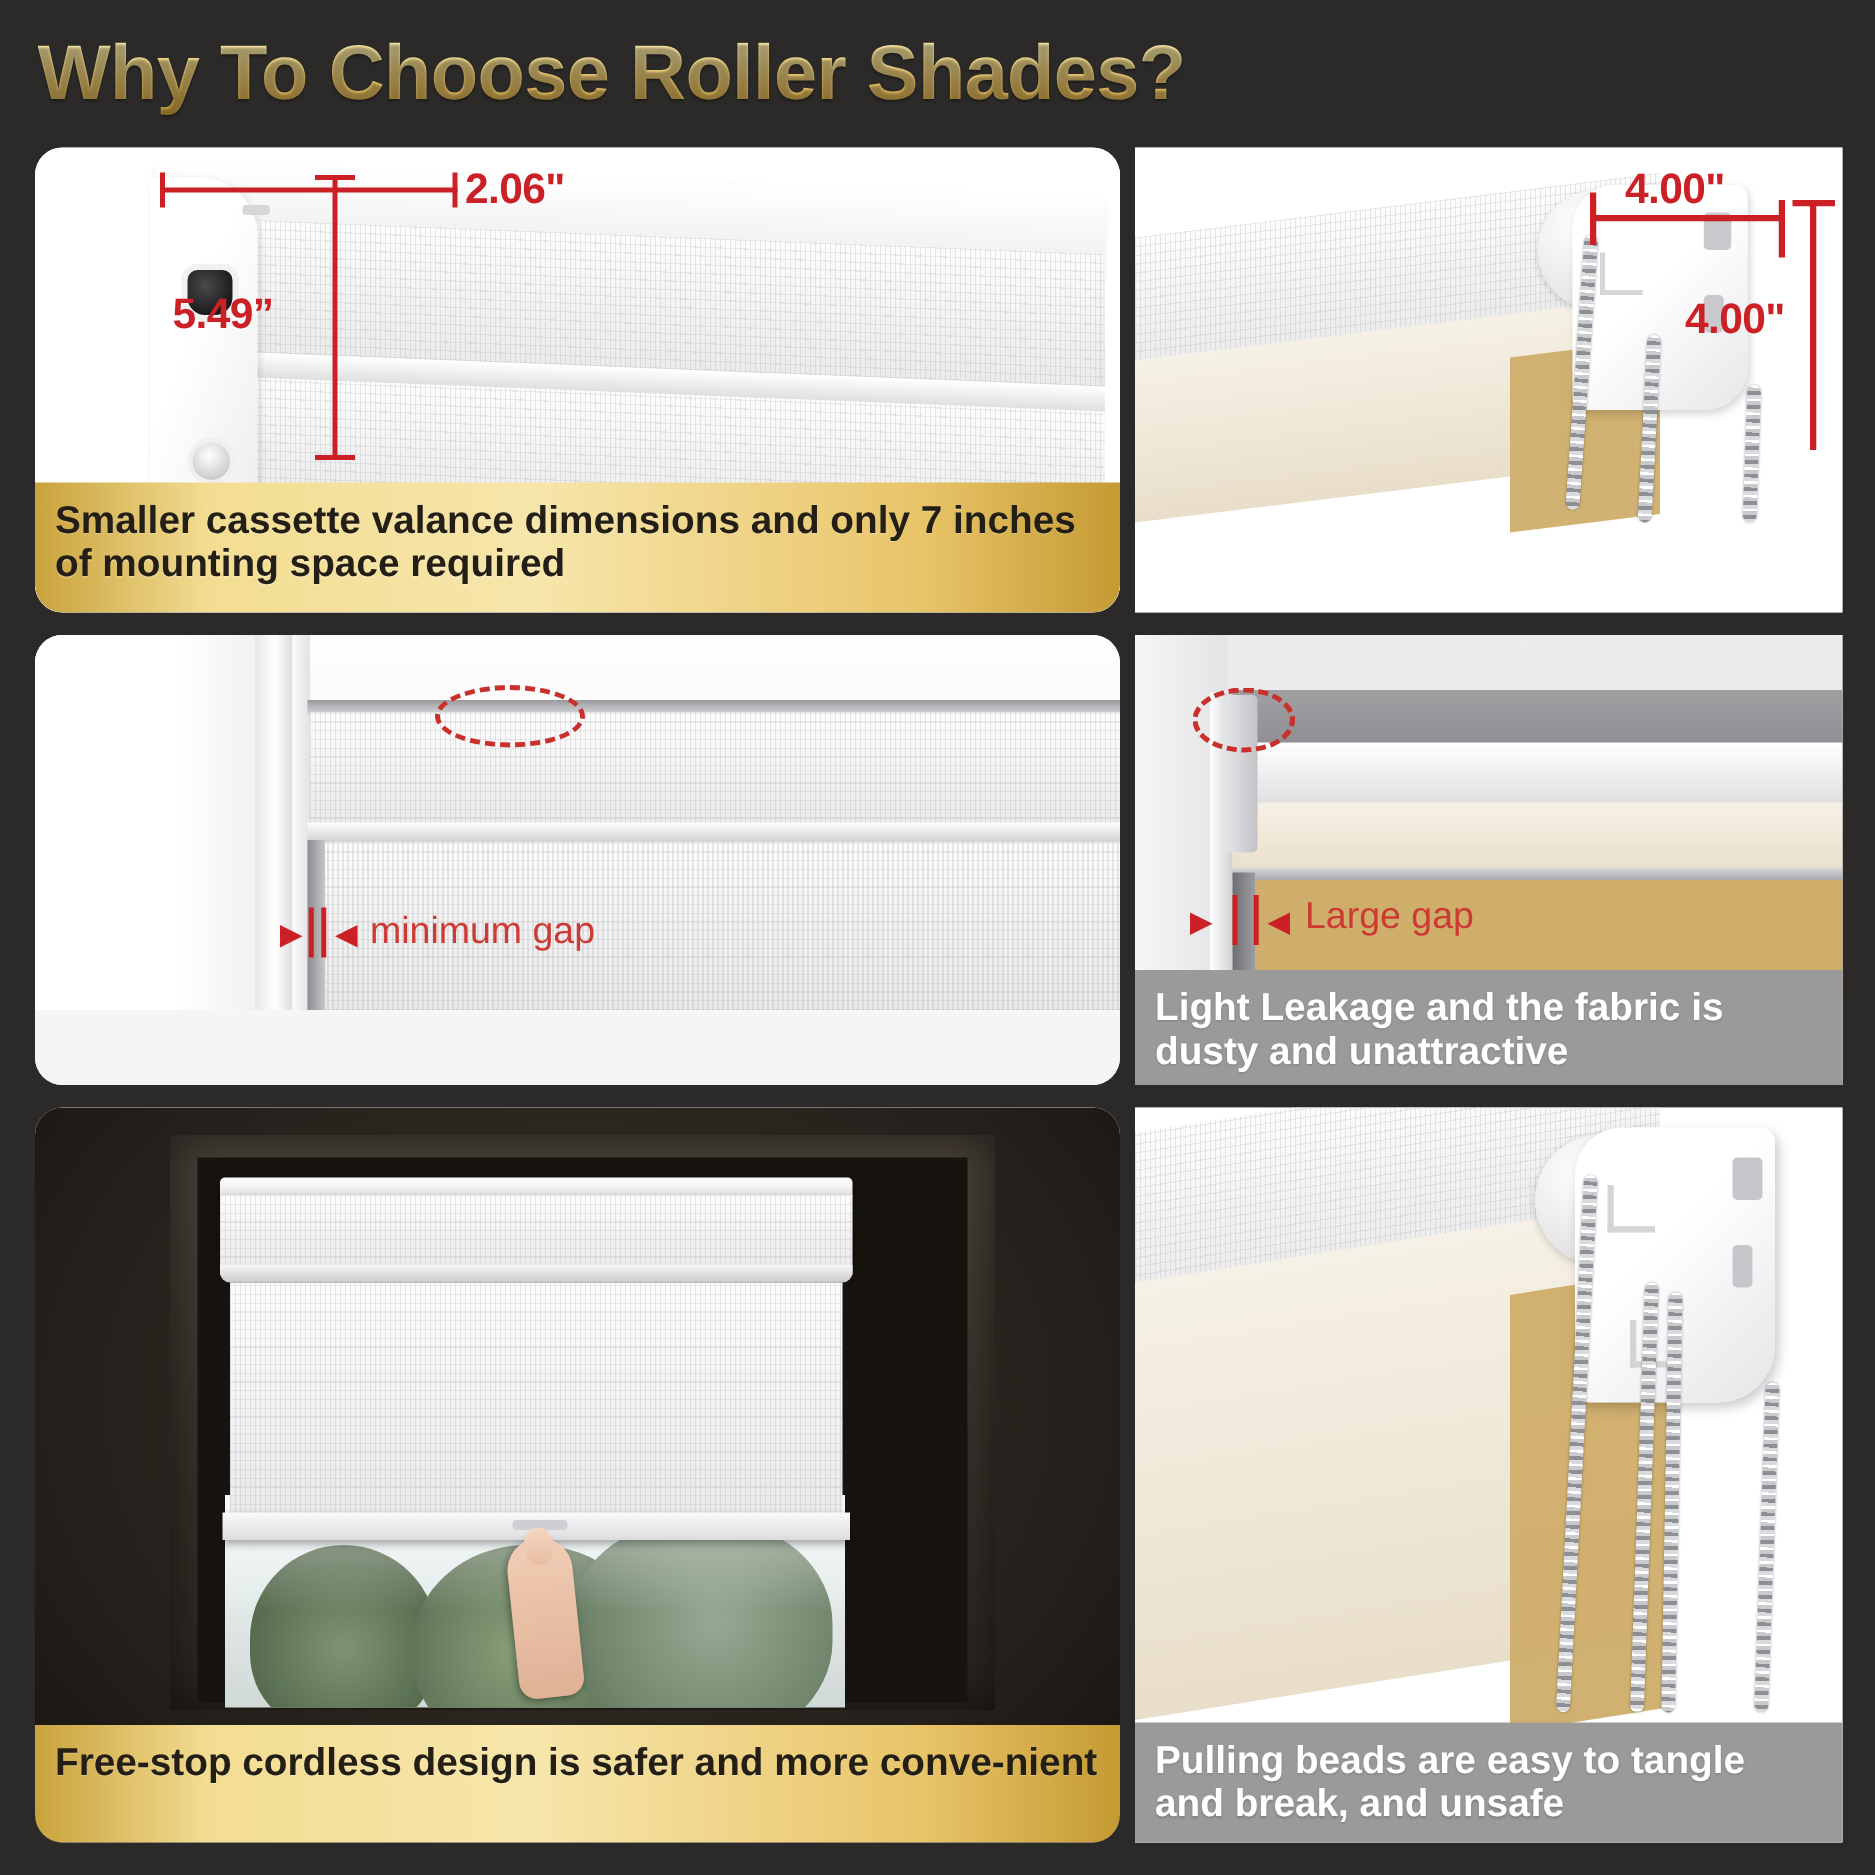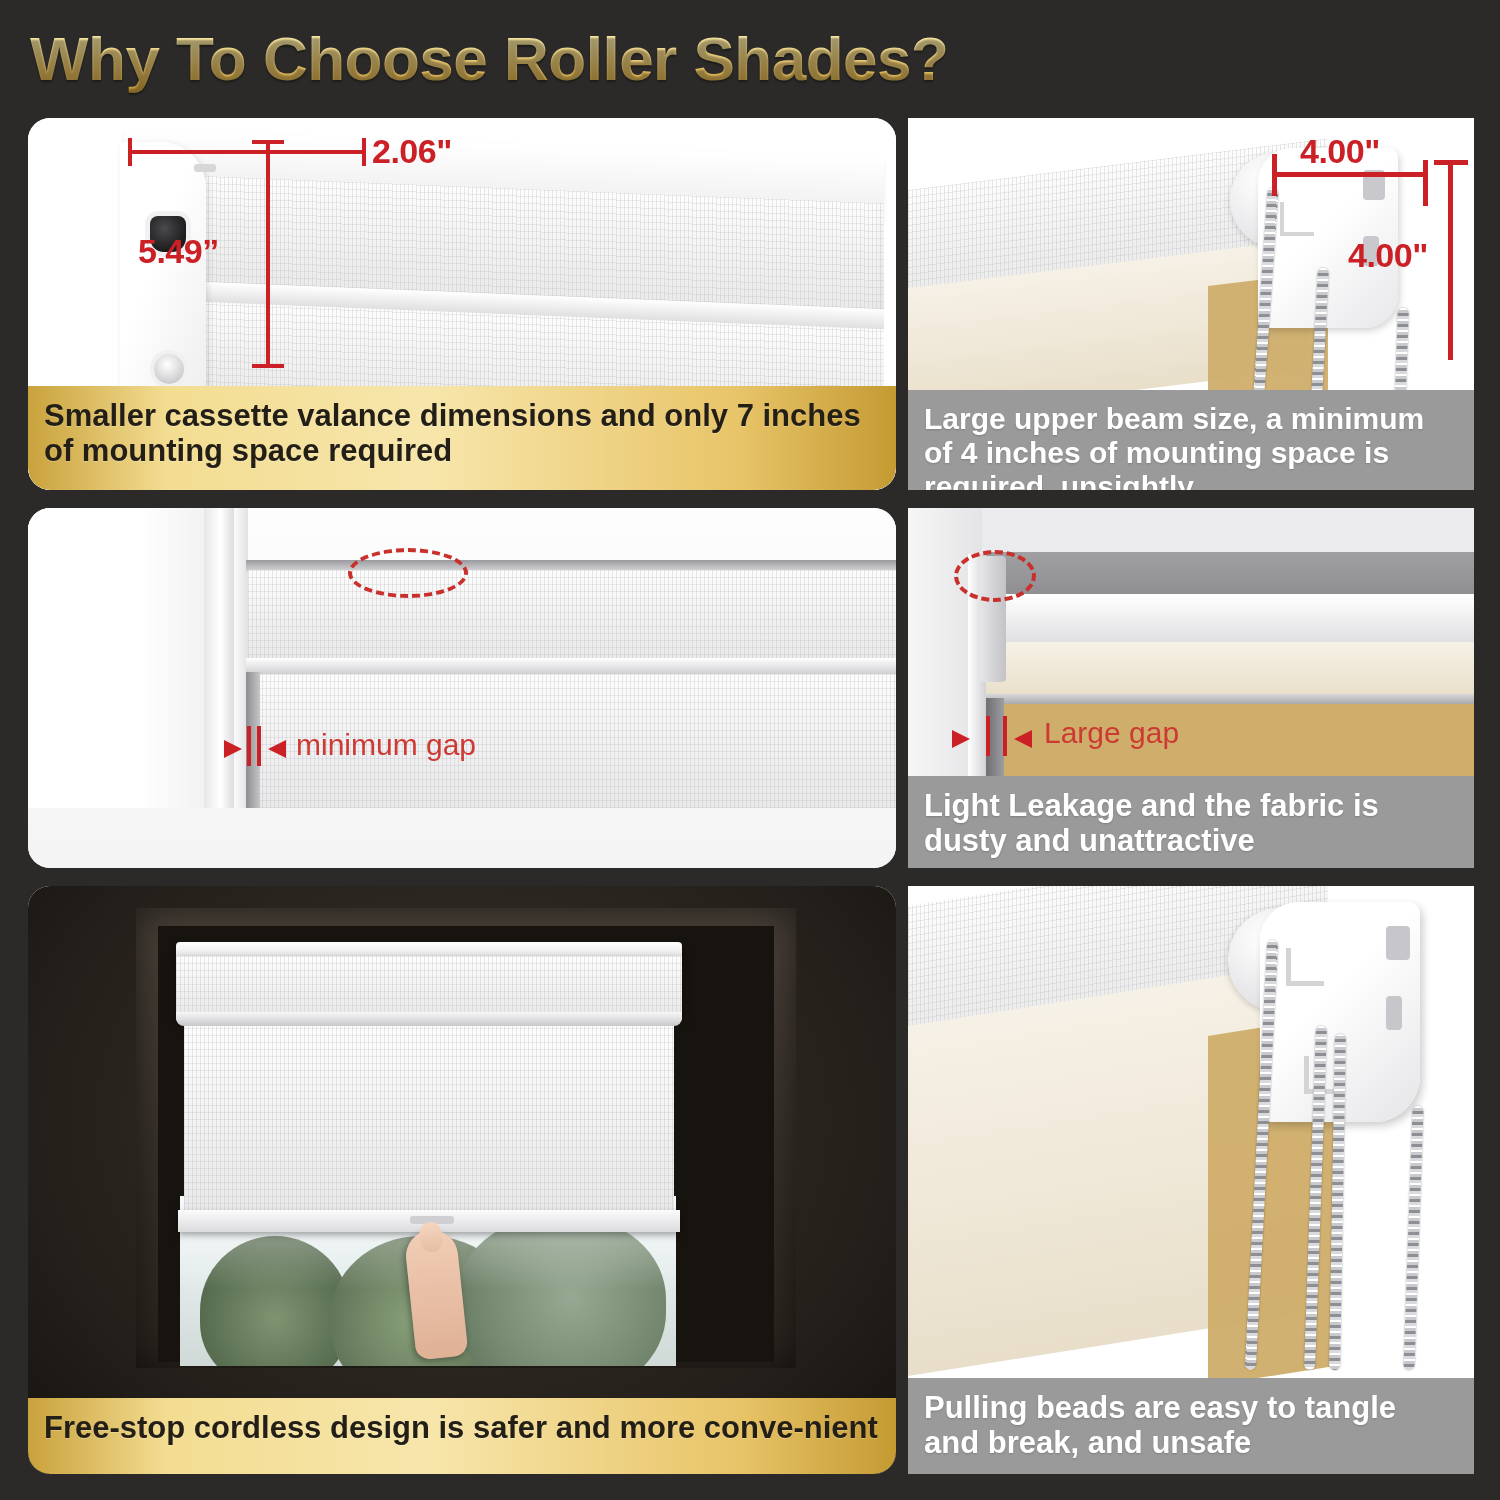--- a/index.html
+++ b/index.html
@@ -212,21 +212,20 @@
 
     <div class="dimline" style="left:364px; top:54px; width:156px; height:5px;"></div>
     <div class="dimline" style="left:364px; top:36px; width:5px; height:42px;"></div>
     <div class="dimline" style="left:515px; top:42px; width:5px; height:46px;"></div>
     <span class="dimtext" style="left:392px; top:14px;">4.00"</span>
 
     <div class="dimline" style="left:540px; top:42px; width:5px; height:200px;"></div>
     <div class="dimline" style="left:526px; top:42px; width:34px; height:5px;"></div>
     <span class="dimtext" style="left:440px; top:118px;">4.00"</span>
   </div>
-  <div class="caption bad" style="height:100px; font-size:30px;">Large upper beam size, a minimum of 4 inches of mounting space is required, unsightly</div>
 </div>
 
 <div class="panel left" style="left:28px; top:508px; width:868px; height:360px;">
   <div class="photo" style="background:linear-gradient(180deg,#fdfdfd,#f4f4f5);">
 
     <div style="position:absolute; left:0; top:0; width:186px; height:300px;
                 background:linear-gradient(90deg,#ffffff 60%,#f0f0f1 100%);"></div>
     <div style="position:absolute; left:176px; top:0; width:30px; height:300px;
                 background:linear-gradient(90deg,#e7e7e9,#ffffff 55%,#dcdcde);"></div>
     <div style="position:absolute; left:206px; top:0; width:14px; height:300px;
@@ -324,21 +323,21 @@
                 background:#cfcfd3; border-radius:3px;"></div>
 
     <div style="position:absolute; left:382px; top:344px; width:52px; height:128px;
                 background:linear-gradient(180deg,#f2cdb6,#dfb195);
                 border-radius:26px 26px 14px 14px; transform:rotate(-6deg);
                 box-shadow:-2px 2px 6px rgba(0,0,0,0.35);"></div>
     <div style="position:absolute; left:392px; top:336px; width:22px; height:30px;
                 background:linear-gradient(180deg,#f6d6c1,#e5bda2); border-radius:11px;
                 transform:rotate(-8deg);"></div>
   </div>
-  <div class="caption good" style="height:76px;">Free-stop cordless design is safer and more conve-nient</div>
+  <div class="caption good" style="height:94px;">Free-stop cordless design is safer and more conve-nient</div>
 </div>
 
 <div class="panel right" style="left:908px; top:886px; width:566px; height:588px;">
   <div class="photo" style="background:#ffffff;">
     <div class="wfab" style="position:absolute; left:0; top:20px; width:420px; height:150px;
                 transform:skewY(-9deg); transform-origin:left top;"></div>
     <div class="creamfab" style="position:absolute; left:0; top:140px; width:400px; height:350px;
                 transform:skewY(-9deg); transform-origin:left top;"></div>
     <div class="tanfab" style="position:absolute; left:300px; top:150px; width:130px; height:350px;
                 transform:skewY(-9deg); transform-origin:left top; opacity:0.96;"></div>

